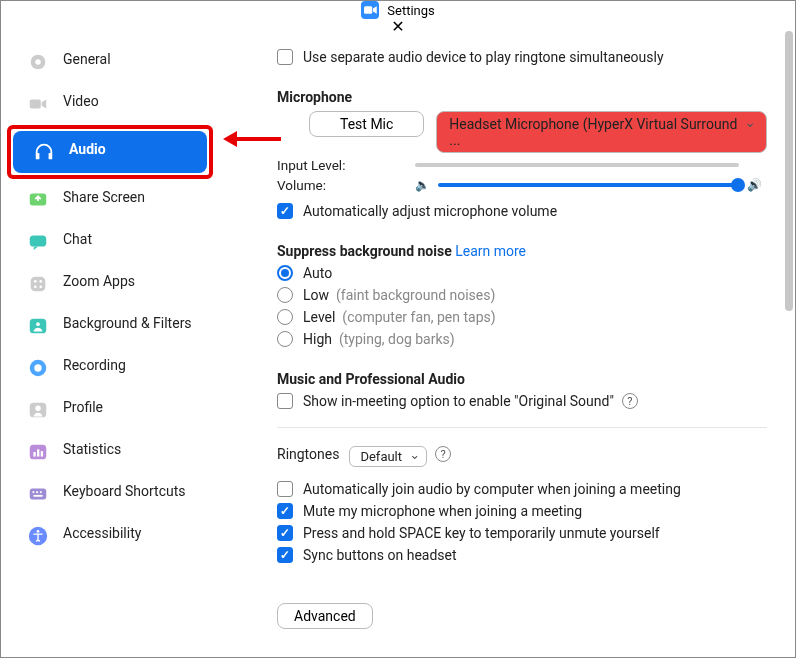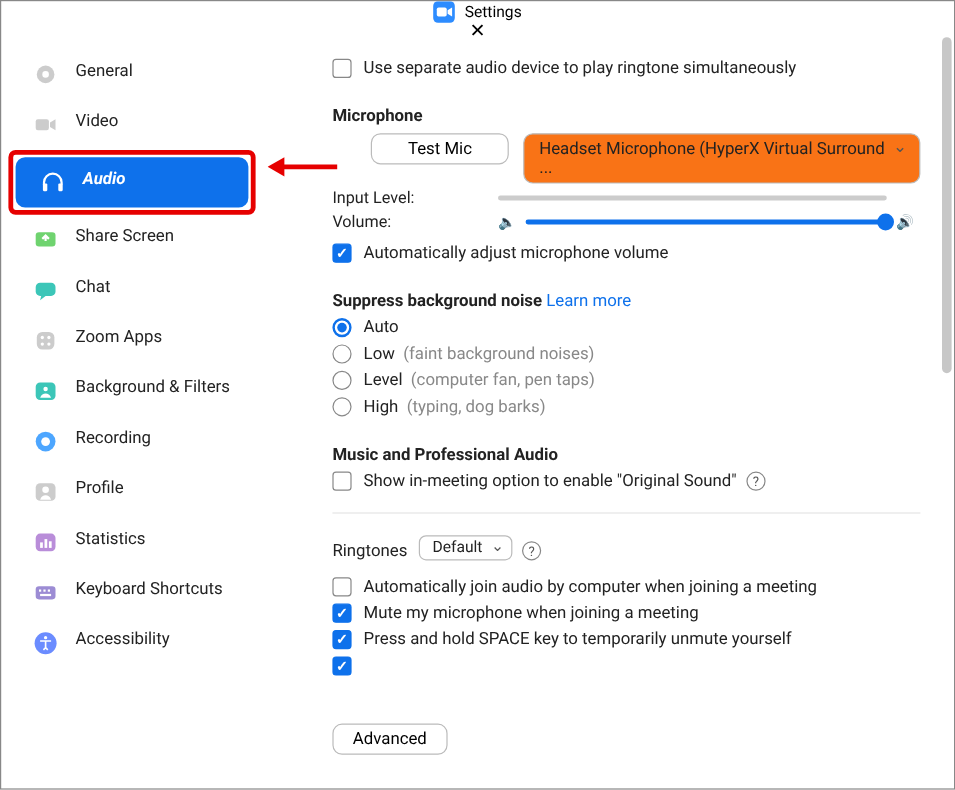--- a/index.html
+++ b/index.html
@@ -6,32 +6,32 @@
   body { background: #fff; width: 796px; height: 658px; overflow: hidden; position: relative; border: 1px solid #888;}
   .titlebar { display: flex; align-items: center; justify-content: space-between; height: 30px; padding: 0 10px; font-size: 13px; flex-direction: column; }
   .titlebar .left { display: flex; align-items: center; gap: 8px; }
   .app-icon { width: 18px; height: 18px; background: #2d8cff; border-radius: 4px; display: inline-flex; align-items: center; justify-content: center; }
   .close-x { font-size: 16px; cursor: pointer; font-family: Arial; line-height: 1;}
   .content { display: flex; height: calc(100% - 30px); }
   .sidebar { width: 218px; padding-top: 10px; flex-shrink: 0; }
   .sb-item { display: flex; align-items: flex-start; gap: 14px; padding: 10px 14px 10px 20px; font-size: 14px; color: #222; cursor: pointer; border-radius: 8px; margin: 0 6px;}
   .sb-item.active { background: #0e71eb; color: #fff; font-weight: 700; }
   .sb-wrap-hl { border: 4px solid #e60000; border-radius: 6px; margin: 0 6px; padding: 2px; }
-  .sb-wrap-hl .sb-item { margin: 0; font-style: italic; }
+  .sb-wrap-hl .sb-item { margin: 0; }
   .sb-icon { width: 22px; height: 22px; display: inline-flex; align-items: center; justify-content: center; }
   .sb-icon svg { width: 22px; height: 22px; }
   .main { flex: 1; padding: 12px 28px 20px 58px; font-size: 14px; color: #222; overflow-y: auto; }
-  .row { display: flex; align-items: flex-end; margin: 6px 0; }
+  .row { display: flex; align-items: flex-start; margin: 6px 0; }
   .chk { width: 16px; height: 16px; border: 1px solid #888; border-radius: 3px; margin-right: 10px; flex-shrink: 0; display:inline-flex; align-items:center; justify-content:center; background:#fff;}
   .chk.checked { background: #0e71eb; border-color: #0e71eb; }
   .chk.checked::after { content:"✓"; color:#fff; font-size:12px; line-height:1; font-weight:bold;}
   .section-h { font-weight: 700; margin: 24px 0 6px; font-size: 14px; }
   .dualrow { display: flex; gap: 12px; align-items: flex-start; margin-left: 32px; }
   .btn { border: 1px solid #bbb; border-radius: 8px; padding: 4px 30px; background: #fff; font-size: 14px; cursor:pointer;}
-  .select { border: 1px solid #bbb; border-radius: 8px; padding: 4px 28px 4px 12px; background: #f97316; font-size: 14px; flex: 1; text-align: left; position:relative; cursor:pointer;}
+  .select { border: 1px solid #bbb; border-radius: 8px; padding: 4px 28px 4px 12px; background: #ef4444; font-size: 14px; flex: 1; text-align: left; position:relative; cursor:pointer;}
   .select::after { content:"⌄"; position:absolute; right:10px; top:2px; font-size:14px; color:#555;}
   .labcol { display:grid; grid-template-columns: 130px 1fr 20px; align-items:center; margin:4px 0; font-size:13.5px; gap:8px;}
   .slider-track { height:4px; background:#0e71eb; border-radius:2px; position:relative; }
   .slider-track.gray{ background:#ccc;}
   .slider-thumb { width:14px; height:14px; background:#0e71eb; border-radius:50%; position:absolute; top:-5px; }
   .rad { width:16px; height:16px; border:1.5px solid #888; border-radius:50%; margin-right:10px; flex-shrink:0; display:inline-flex; align-items:center; justify-content:center; background:#fff;}
   .rad.on{ border-color:#0e71eb; border-width:2px;}
   .rad.on::after{ content:""; width:8px; height:8px; background:#0e71eb; border-radius:50%;}
   .hint { color:#888; }
   .link { color:#0e71eb; cursor:pointer;}
@@ -250,20 +250,21 @@
     <div class="row">
         <span class="chk checked"></span>
         <span>Mute my microphone when joining a meeting</span>
       </div>
     <div class="row">
         <span class="chk checked"></span>
         <span>Press and hold SPACE key to temporarily unmute yourself</span>
       </div>
     <div class="row">
         <span class="chk checked"></span>
+        <span>Sync buttons on headset</span>
       </div>
 
     <div style="margin-top:40px">
       <button class="btn" style="padding:4px 16px">Advanced</button>
     </div>
   </div>
 </div>
 
 <svg class="arrow" width="60" height="26">
   <line x1="58" y1="13" x2="12" y2="13" stroke="#e60000" stroke-width="4"></line>

